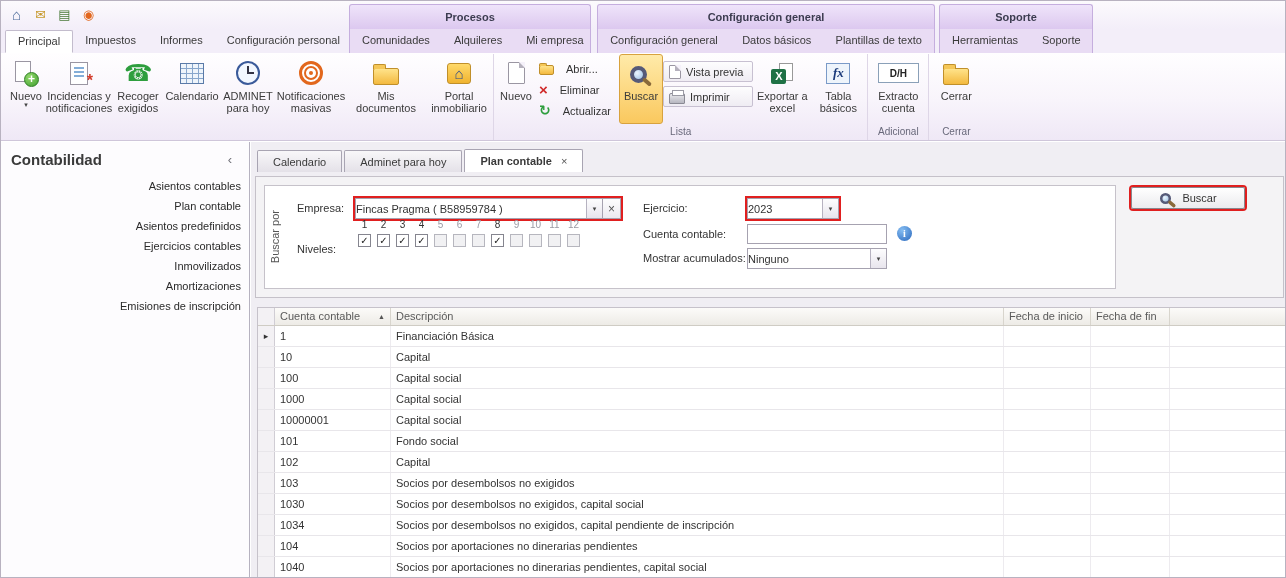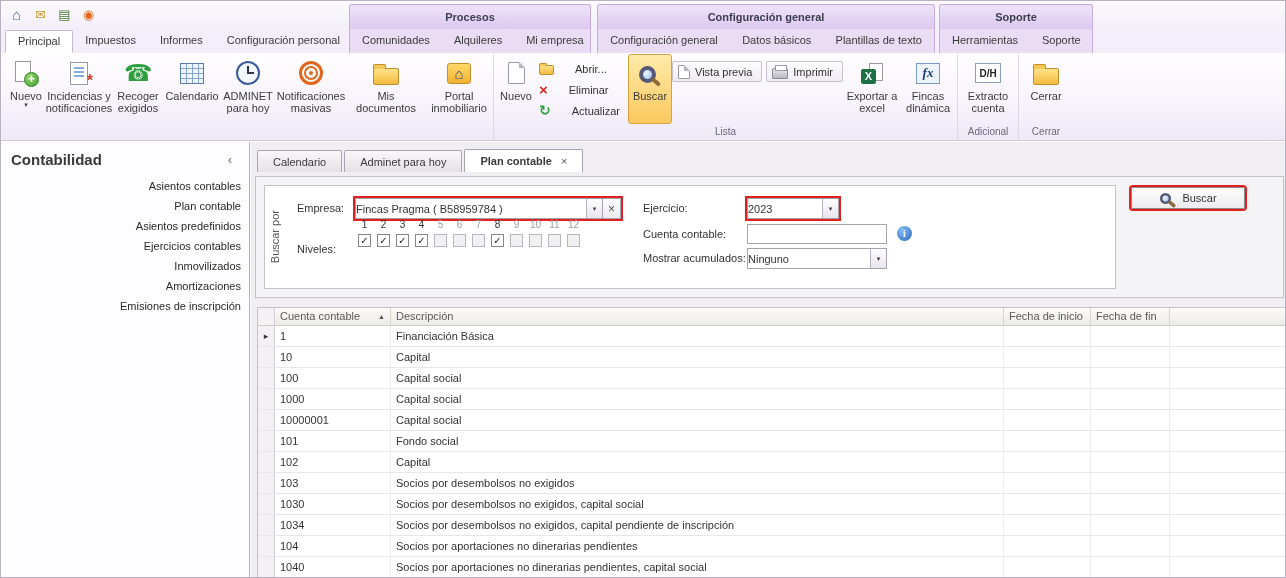--- a/index.html
+++ b/index.html
@@ -43,22 +43,22 @@
   .rgroup.last { border-right:none; }
   .rgroup-content { height:71px; display:flex; align-items:flex-start; }
   .rgroup-label { height:15px; line-height:14px; text-align:center; font-size:10px; color:#68687a; }
   .bigbtn { height:70px; display:flex; flex-direction:column; align-items:center; padding-top:3px;
     border:1px solid transparent; border-radius:3px; }
   .bigbtn .bicon { height:30px; display:flex; align-items:center; justify-content:center; }
   .blabel { font-size:11px; line-height:1.12; text-align:center; color:#3b3b3b; margin-top:2px; }
   .ddarrow { font-size:7px; color:#444; line-height:6px; }
   .bigbtn.highlight { background:linear-gradient(#ffeaa9,#fac85e); border:1px solid #d8a23e; }
   .smallstack { display:flex; flex-direction:column; padding-top:4px; }
-  .smallbtn { display:flex; align-items:center; gap:21px; height:21px; padding:0 8px 0 3px; border-radius:2px; white-space:nowrap; }
-  .outstack { display:flex; flex-direction:row; gap:4px; padding-top:7px; }
+  .smallbtn { display:flex; align-items:center; gap:12px; height:21px; padding:0 8px 0 3px; border-radius:2px; white-space:nowrap; }
+  .outstack { display:flex; flex-direction:column; gap:4px; padding-top:7px; }
   .outbtn { border:1px solid #c7c0d1; background:linear-gradient(#fdfdfe,#efecf3); height:21px;
     display:flex; align-items:center; gap:5px; padding:0 9px 0 5px; border-radius:2px; white-space:nowrap; }
 
   
   .i-new { position:relative; width:22px; height:25px; }
   .i-new .pg { position:absolute; left:0; top:0; width:16px; height:21px; background:#fff; border:1px solid #9a96a2; }
   .i-new .plus { position:absolute; right:-2px; bottom:-1px; width:15px; height:15px; border-radius:50%;
     background:radial-gradient(circle at 35% 30%,#93d96c,#3f9e2f); border:1px solid #2f7f24;
     color:#fff; font-size:12px; line-height:13px; text-align:center; font-weight:bold; }
   .i-incid { width:18px; height:23px; background:#fff; border:1px solid #9a96a2; position:relative; }
@@ -98,21 +98,21 @@
   .i-mag.big { width:17px; height:17px; border-width:4px; margin:2px 6px 0 0; }
   .i-print { width:16px; height:11px; background:linear-gradient(#e9e9ed,#b7b7c0); border:1px solid #8a8a94;
     border-radius:2px 2px 1px 1px; position:relative; margin-top:4px; }
   .i-print::before { content:''; position:absolute; left:2px; top:-4px; width:10px; height:4px; background:#fff; border:1px solid #9a9aa4; }
   .i-excel { width:22px; height:21px; position:relative; }
   .i-excel .pg { position:absolute; right:0; top:0; width:14px; height:18px; background:#fff; border:1px solid #999; }
   .i-excel .xx { position:absolute; left:0; bottom:0; width:15px; height:15px; background:#1e7145; color:#fff;
     font-weight:bold; font-size:11px; display:flex; align-items:center; justify-content:center; border-radius:2px; }
   .i-fx { width:24px; height:21px; border:1px solid #7a9ac8; background:#eef4fb; display:flex; align-items:center;
     justify-content:center; font-style:italic; font-family:"Liberation Serif",serif; color:#1a3a7a; font-size:13px; font-weight:bold; }
-  .i-dh { width:26px; height:20px; border:1px solid #8aa0b8; background:#fff; display:flex; align-items:center;
+  .i-dh { width:41px; height:20px; border:1px solid #8aa0b8; background:#fff; display:flex; align-items:center;
     justify-content:center; font-size:10px; font-weight:bold; color:#222; }
 
   
   .sidebar { position:absolute; left:0; top:141px; width:249px; bottom:0; background:#fdfcfe; border-right:1px solid #b6b2c0; }
   .sb-head { display:flex; align-items:center; justify-content:space-between; padding:9px 12px 8px 10px; }
   .sb-title { font-size:15px; font-weight:bold; color:#3a3a3a; }
   .sb-collapse { color:#707078; font-size:13px; width:14px; text-align:center; }
   .side-item { padding:4px 8px 4px 18px; color:#2a2a2a;text-align:right; }
 
   
@@ -321,21 +321,21 @@
                 <span class="pg"></span>
                 <span class="xx">X</span>
               </span>
             </span>
           <span class="blabel">Exportar a excel</span>
         </div>
         <div class="bigbtn" style="width:54px">
           <span class="bicon">
               <span class="i-fx">fx</span>
             </span>
-          <span class="blabel">Fincas dinámica</span>
+          <span class="blabel">Tabla básicos</span>
         </div>
       </div>
       <div class="rgroup-label">Lista</div>
     </div>
 
     <div class="rgroup">
       <div class="rgroup-content">
         <div class="bigbtn" style="width:56px">
           <span class="bicon">
               <span class="i-dh">D/H</span>

